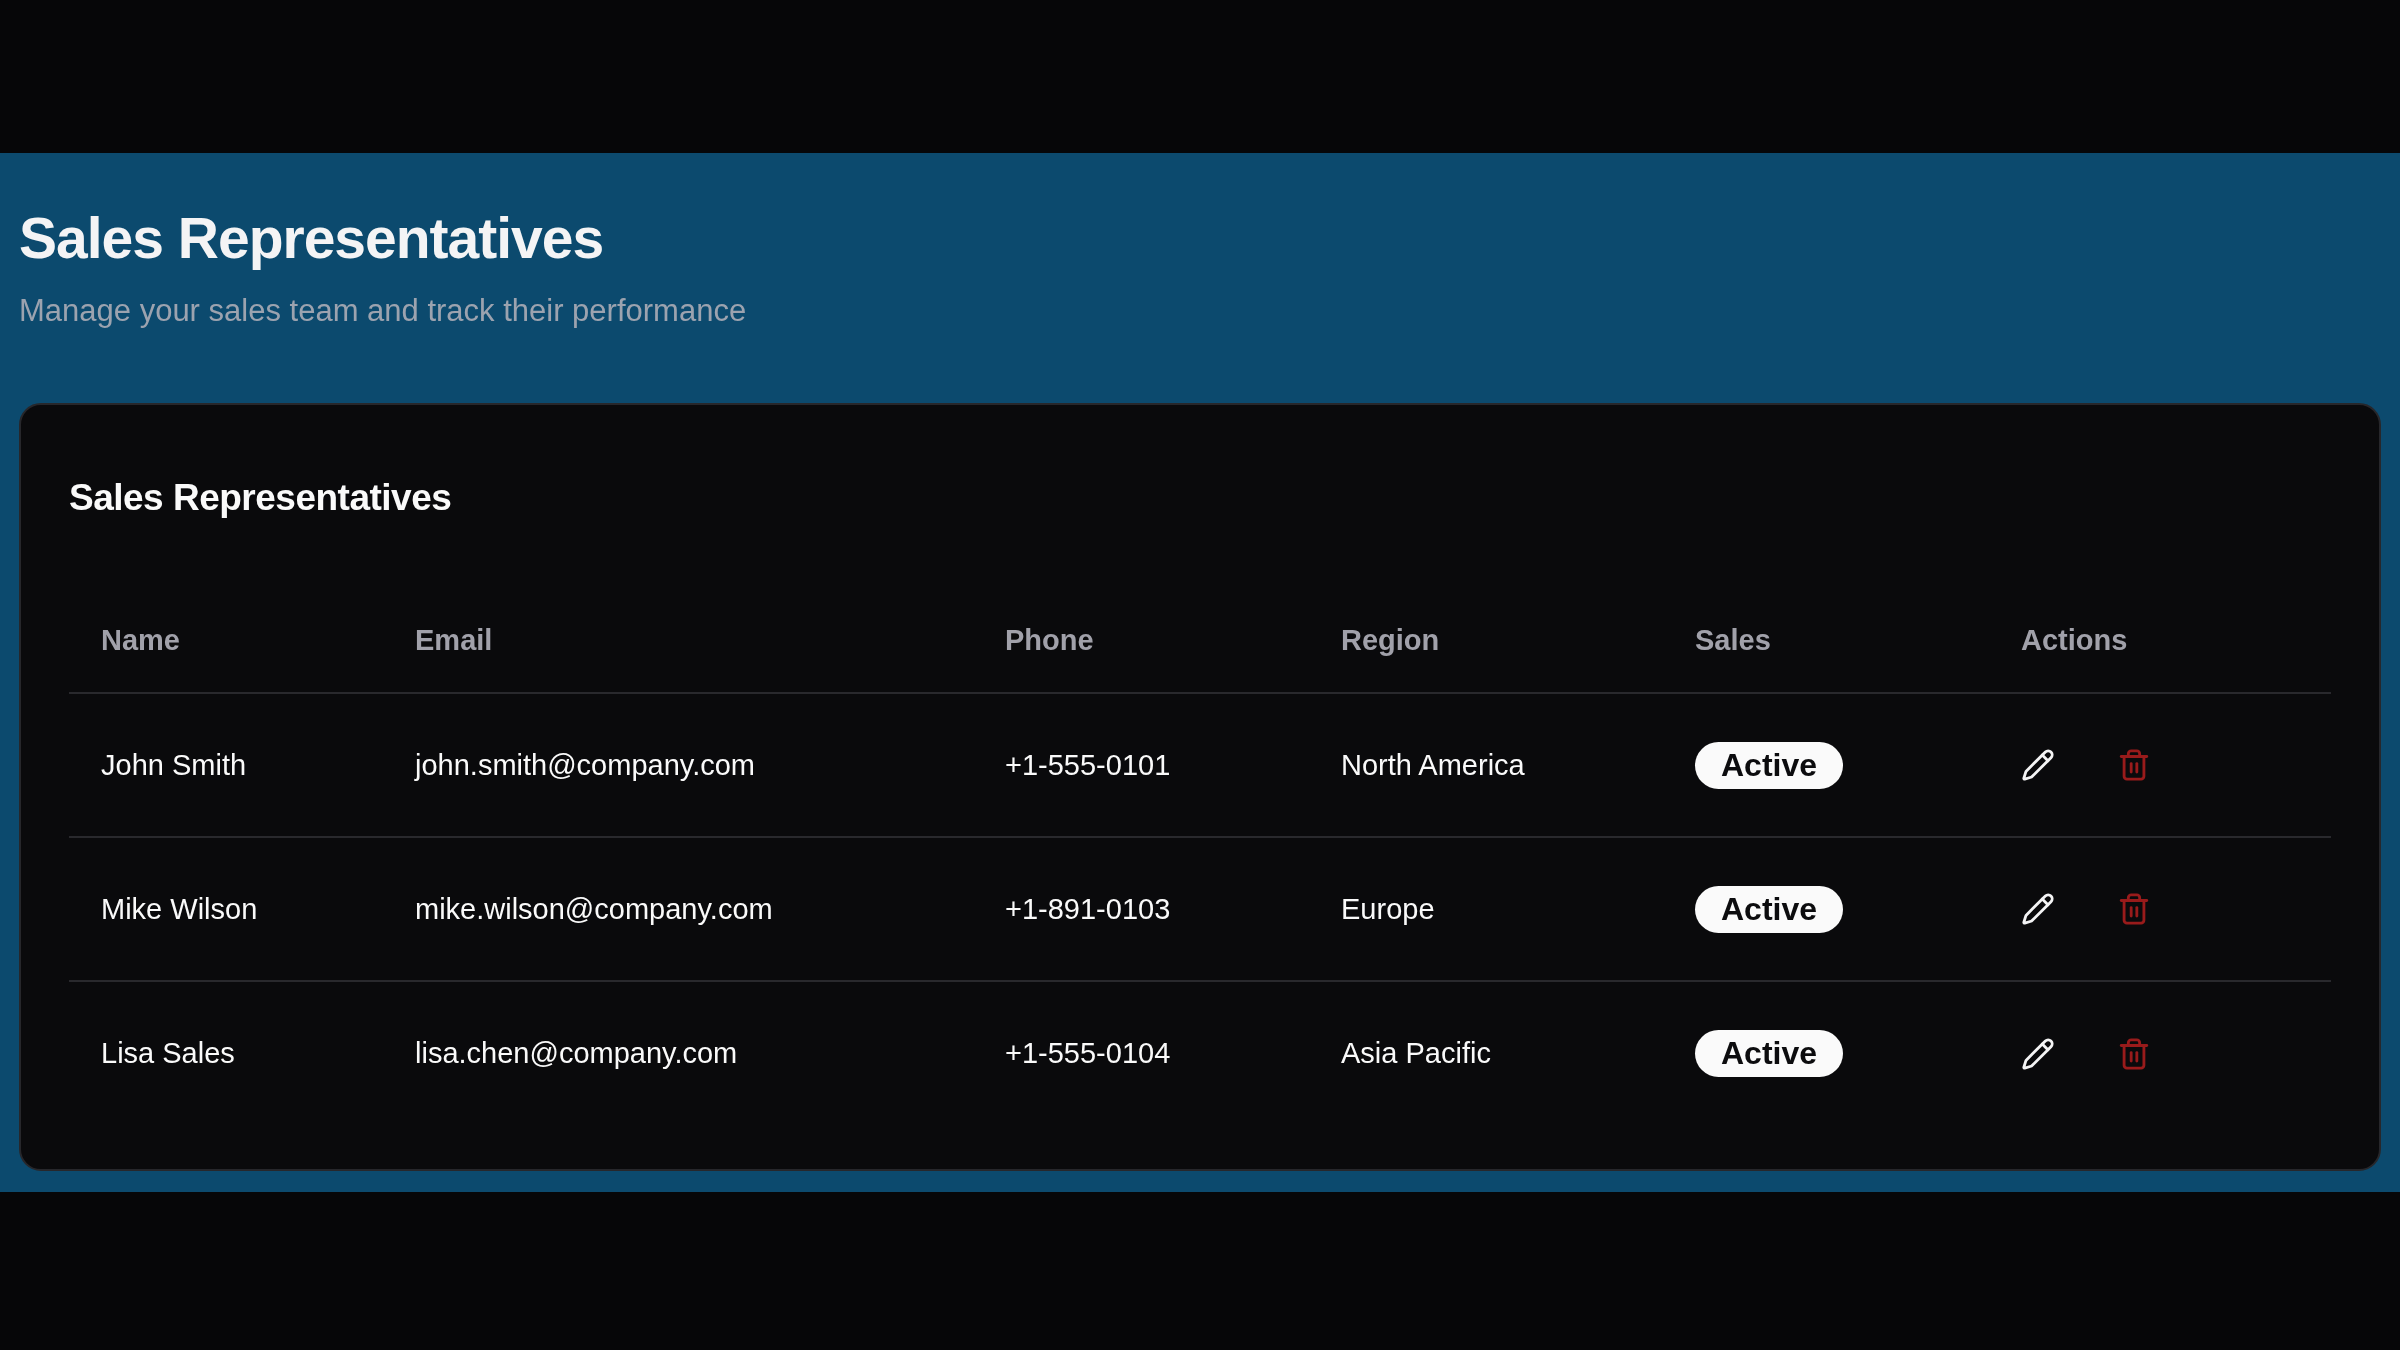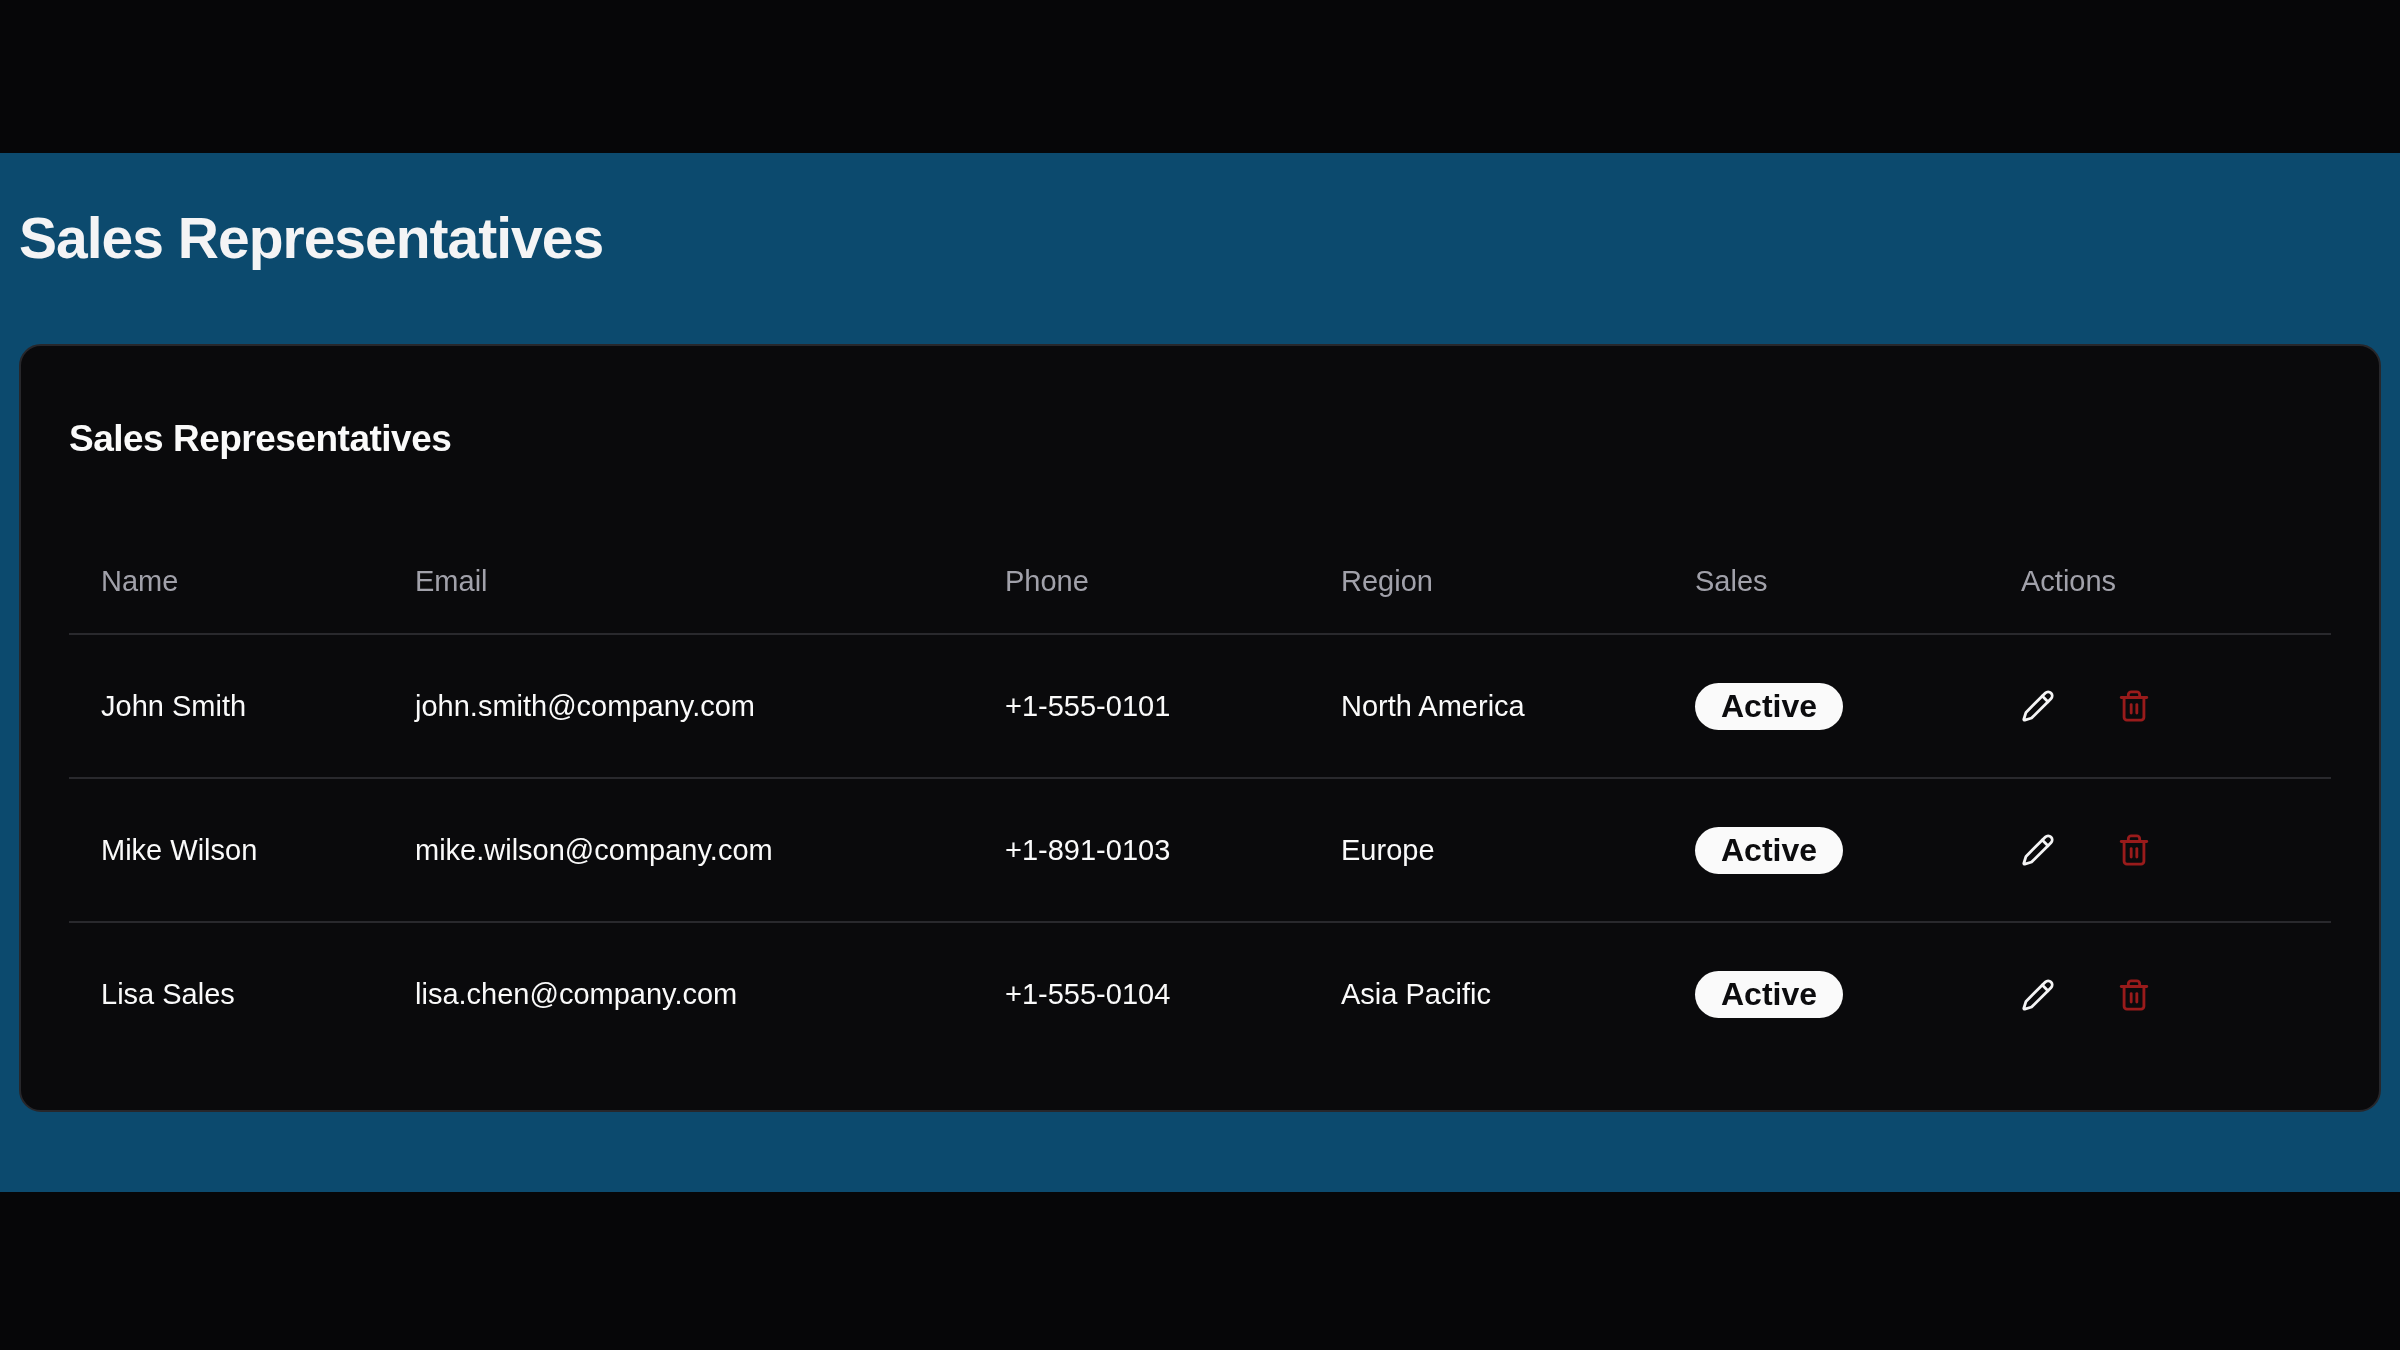--- a/index.html
+++ b/index.html
@@ -73,21 +73,21 @@
     margin-top: 50px;
     border-collapse: collapse;
     table-layout: fixed;
   }
   .reps-table th {
     height: 104px;
     padding: 0 0 0 32px;
     text-align: left;
     vertical-align: middle;
     font-size: 29px;
-    font-weight: 400;
+    font-weight: 700;
     color: #a1a1aa;
     border-bottom: 2px solid #29292d;
   }
   .reps-table td {
     height: 144px;
     padding: 0 0 0 32px;
     vertical-align: middle;
     font-size: 29px;
     font-weight: 400;
     color: #fafafa;
@@ -120,20 +120,21 @@
   }
   .icon-btn.edit { color: #f4f4f5; }
   .icon-btn.delete { color: #991b1b; }
   .icon-btn svg { display: block; }
 </style>
 </head>
 <body>
 
 <div class="content-band">
   <h1 class="page-title">Sales Representatives</h1>
+  <p class="page-subtitle">Manage your sales team and track their performance</p>
 
   <section class="card">
     <div class="card-header">
       <h2 class="card-title">Sales Representatives</h2>
     </div>
 
     <table class="reps-table">
       <colgroup>
         <col style="width:314px">
           <col style="width:590px">

